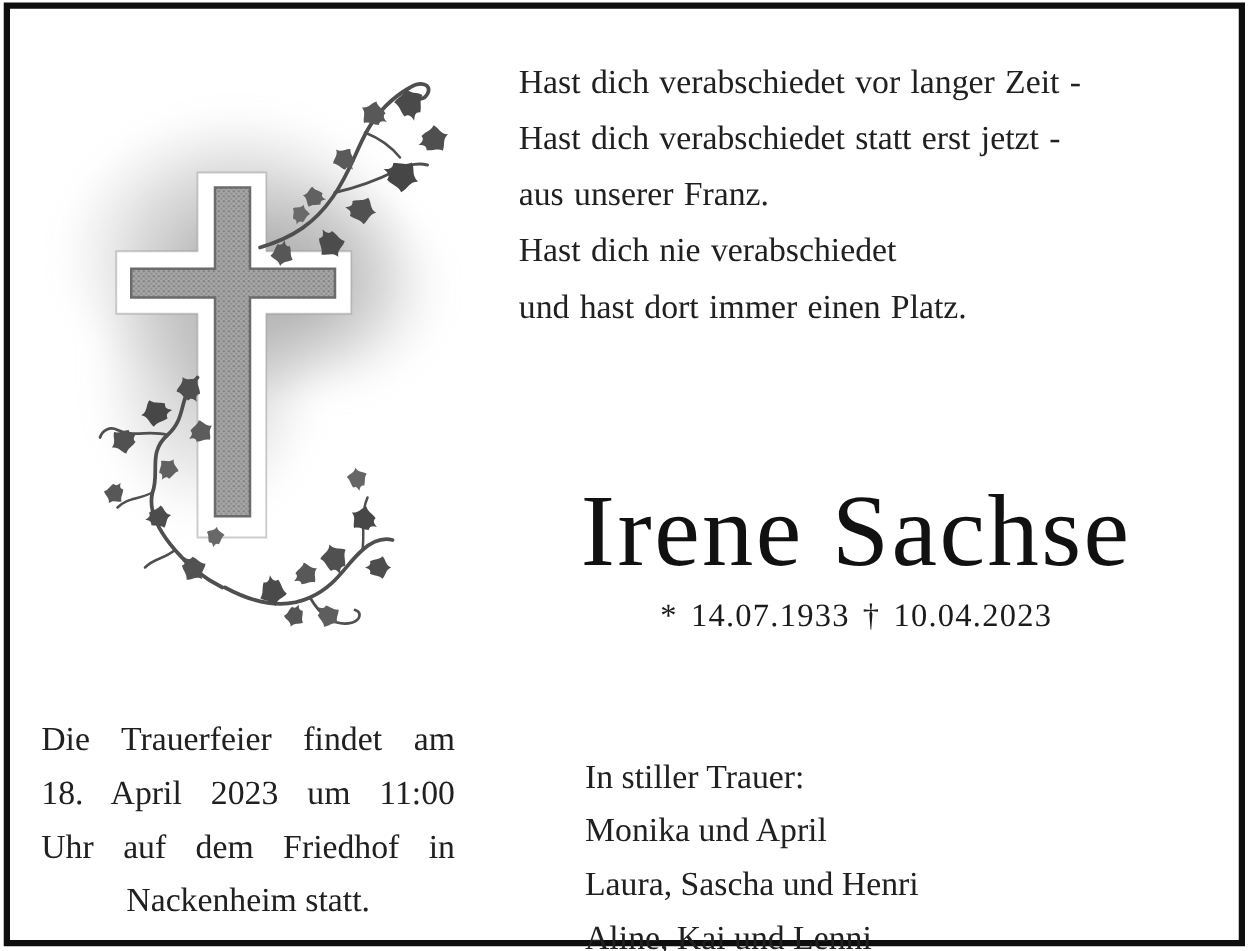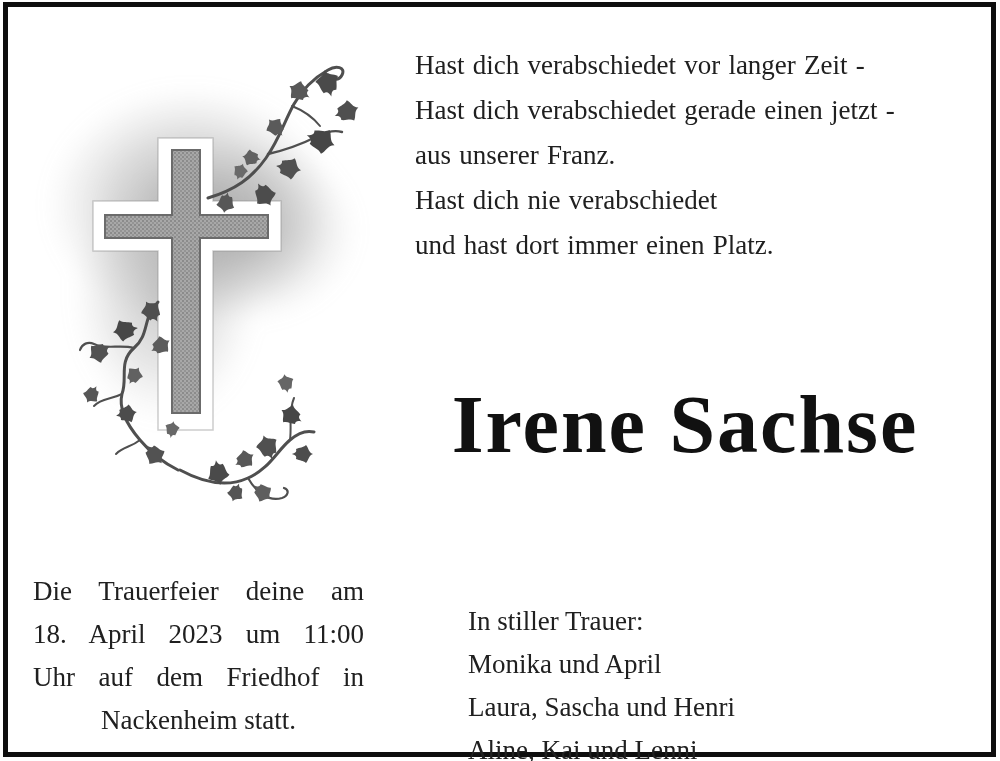--- a/index.html
+++ b/index.html
@@ -38,21 +38,21 @@
   }
   .name-block {
     position: absolute;
     left: 400px; top: 384px;
     width: 570px;
     text-align: center;
   }
   .deceased-name {
     margin: 0;
     font-size: 82px;
-    font-weight: bold;
+    font-weight: normal;
     line-height: 1.0;
     letter-spacing: 2px;
     color: #111111;
     white-space: nowrap;
   }
   .life-dates {
     margin-top: 10px;
     font-size: 26px;
     line-height: 34px;
     letter-spacing: 1px;
@@ -169,32 +169,33 @@
         <use href="#leaf" fill="#5e5e5e" transform="translate(232,452) rotate(130) scale(1.0)"></use>
         <use href="#leaf" fill="#555555" transform="translate(206,452) rotate(-160) scale(0.9)"></use>
         <use href="#leaf" fill="#4d4d4d" transform="translate(272,414) rotate(90) scale(1.0)"></use>
         <use href="#leaf" fill="#666666" transform="translate(256,344) rotate(-10) scale(0.9)"></use>
       </g>
     </svg>
   </div>
 
   <div class="poem">
     <div>Hast dich verabschiedet vor langer Zeit -</div>
-    <div>Hast dich verabschiedet gerade einen jetzt -</div>
+    <div>Hast dich verabschiedet statt erst jetzt -</div>
     <div>aus unserer Franz.</div>
     <div>Hast dich nie verabschiedet</div>
     <div>und hast dort immer einen Platz.</div>
   </div>
 
   <div class="name-block">
     <h1 class="deceased-name">Irene Sachse</h1>
+    <div class="life-dates">* 14.07.1933 † 10.04.2023</div>
   </div>
 
   <div class="funeral">
-    <div class="funeral-line">Die Trauerfeier deine am</div>
+    <div class="funeral-line">Die Trauerfeier findet am</div>
     <div class="funeral-line">18. April 2023 um 11:00</div>
     <div class="funeral-line">Uhr auf dem Friedhof in</div>
     <div class="funeral-line last">Nackenheim statt.</div>
   </div>
 
   <div class="mourners">
     <div>In stiller Trauer:</div>
     <div>Monika und April</div>
     <div>Laura, Sascha und Henri</div>
     <div>Aline, Kai und Lenni</div>

